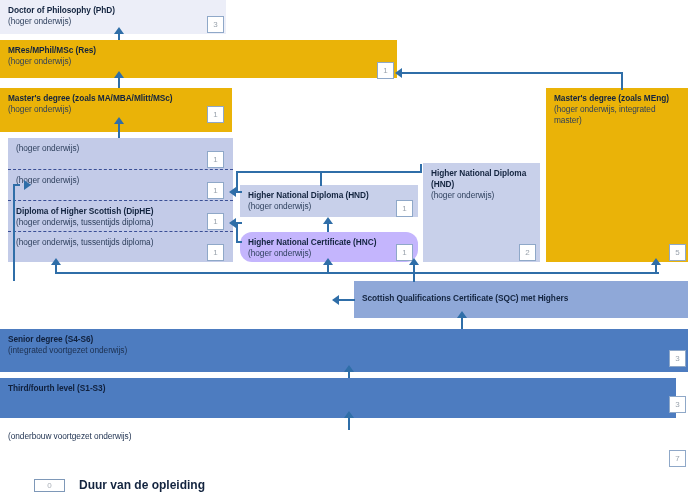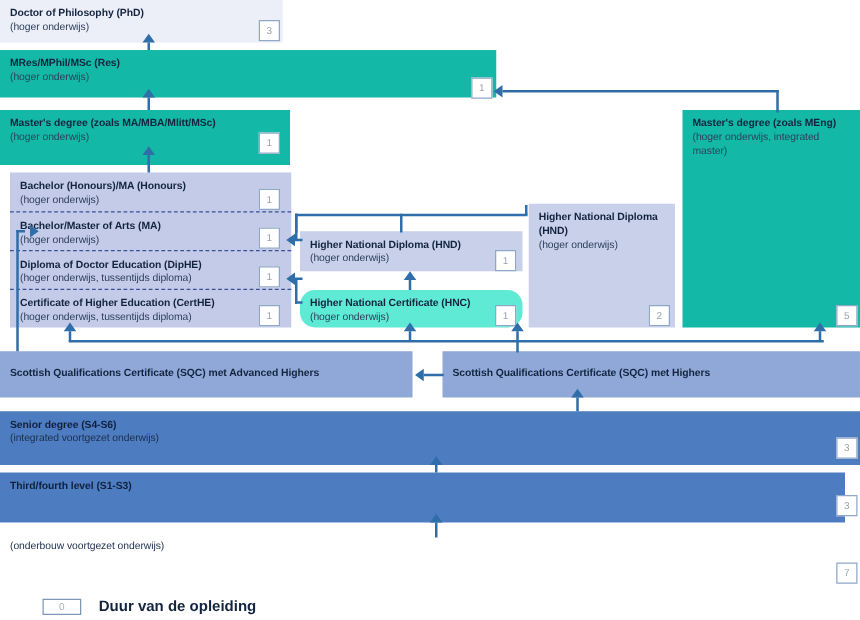--- a/index.html
+++ b/index.html
@@ -18,24 +18,24 @@
     line-height:11px;letter-spacing:-0.05px;
   }
   .box .sub{
     font-weight:normal;font-size:8.3px;color:#2d3f5c;
     line-height:11px;letter-spacing:-0.05px;
   }
   .pad{padding:5px 8px 0 8px;}
 
   
   .c-lightest{background:#eceef8;}
-  .c-light   {background:#14b8a6;}
+  .c-light   {background:#eab308;}
   .c-mid     {background:#c3cbe8;}
   .c-mid2    {background:#c8d0ea;}
-  .c-med     {background:#5eead4;border-radius:12px;}
+  .c-med     {background:#c4b5fd;border-radius:12px;}
   .c-sqc     {background:#8fa8d8;}
   .c-deep    {background:#4d7cc0;}
 
   .dash-top{border-top:1px dashed #3a4f96;}
 
   
   .badge{
     position:absolute;
     width:17px;height:17px;
     background:#ffffff;
@@ -93,33 +93,30 @@
   <div class="badge" style="left:377px;top:62px;">1</div>
 
   <div class="box c-light pad" style="left:0px;top:88px;width:232px;height:44px;">
     <div class="ttl">Master's degree (zoals MA/MBA/Mlitt/MSc)</div>
     <div class="sub">(hoger onderwijs)</div>
   </div>
   <div class="badge" style="left:207px;top:106px;">1</div>
 
   <div class="box c-mid" style="left:8px;top:138px;width:225px;height:124px;">
     <div class="pad" style="height:31px;box-sizing:border-box;">
-      <div class="ttl">Bachelor (Honours)/MA (Honours)</div>
       <div class="sub">(hoger onderwijs)</div>
     </div>
     <div class="pad dash-top" style="height:31px;box-sizing:border-box;">
-      <div class="ttl">Bachelor/Master of Arts (MA)</div>
       <div class="sub">(hoger onderwijs)</div>
     </div>
     <div class="pad dash-top" style="height:31px;box-sizing:border-box;">
-      <div class="ttl">Diploma of Doctor Education (DipHE)</div>
+      <div class="ttl">Diploma of Higher Scottish (DipHE)</div>
       <div class="sub">(hoger onderwijs, tussentijds diploma)</div>
     </div>
     <div class="pad dash-top" style="height:31px;box-sizing:border-box;">
-      <div class="ttl">Certificate of Higher Education (CertHE)</div>
       <div class="sub">(hoger onderwijs, tussentijds diploma)</div>
     </div>
   </div>
   <div class="badge" style="left:207px;top:151px;">1</div>
   <div class="badge" style="left:207px;top:182px;">1</div>
   <div class="badge" style="left:207px;top:213px;">1</div>
   <div class="badge" style="left:207px;top:244px;">1</div>
 
   <div class="box c-mid2 pad" style="left:240px;top:185px;width:178px;height:32px;">
     <div class="ttl">Higher National Diploma (HND)</div>
@@ -138,23 +135,20 @@
     <div class="sub">(hoger onderwijs)</div>
   </div>
   <div class="badge" style="left:519px;top:244px;">2</div>
 
   <div class="box c-light pad" style="left:546px;top:88px;width:142px;height:174px;">
     <div class="ttl">Master's degree (zoals MEng)</div>
     <div class="sub">(hoger onderwijs, integrated master)</div>
   </div>
   <div class="badge" style="left:669px;top:244px;">5</div>
 
-  <div class="box c-sqc" style="left:0px;top:281px;width:330px;height:37px;">
-    <div class="ttl" style="padding:12px 0 0 8px;">Scottish Qualifications Certificate (SQC) met Advanced Highers</div>
-  </div>
 
   <div class="box c-sqc" style="left:354px;top:281px;width:334px;height:37px;">
     <div class="ttl" style="padding:12px 0 0 8px;">Scottish Qualifications Certificate (SQC) met Highers</div>
   </div>
 
   <div class="box c-deep pad" style="left:0px;top:329px;width:688px;height:43px;">
     <div class="ttl" style="color:#10203c;">Senior degree (S4-S6)</div>
     <div class="sub" style="color:#1c2f4e;">(integrated voortgezet onderwijs)</div>
   </div>
   <div class="badge" style="left:669px;top:350px;">3</div>

